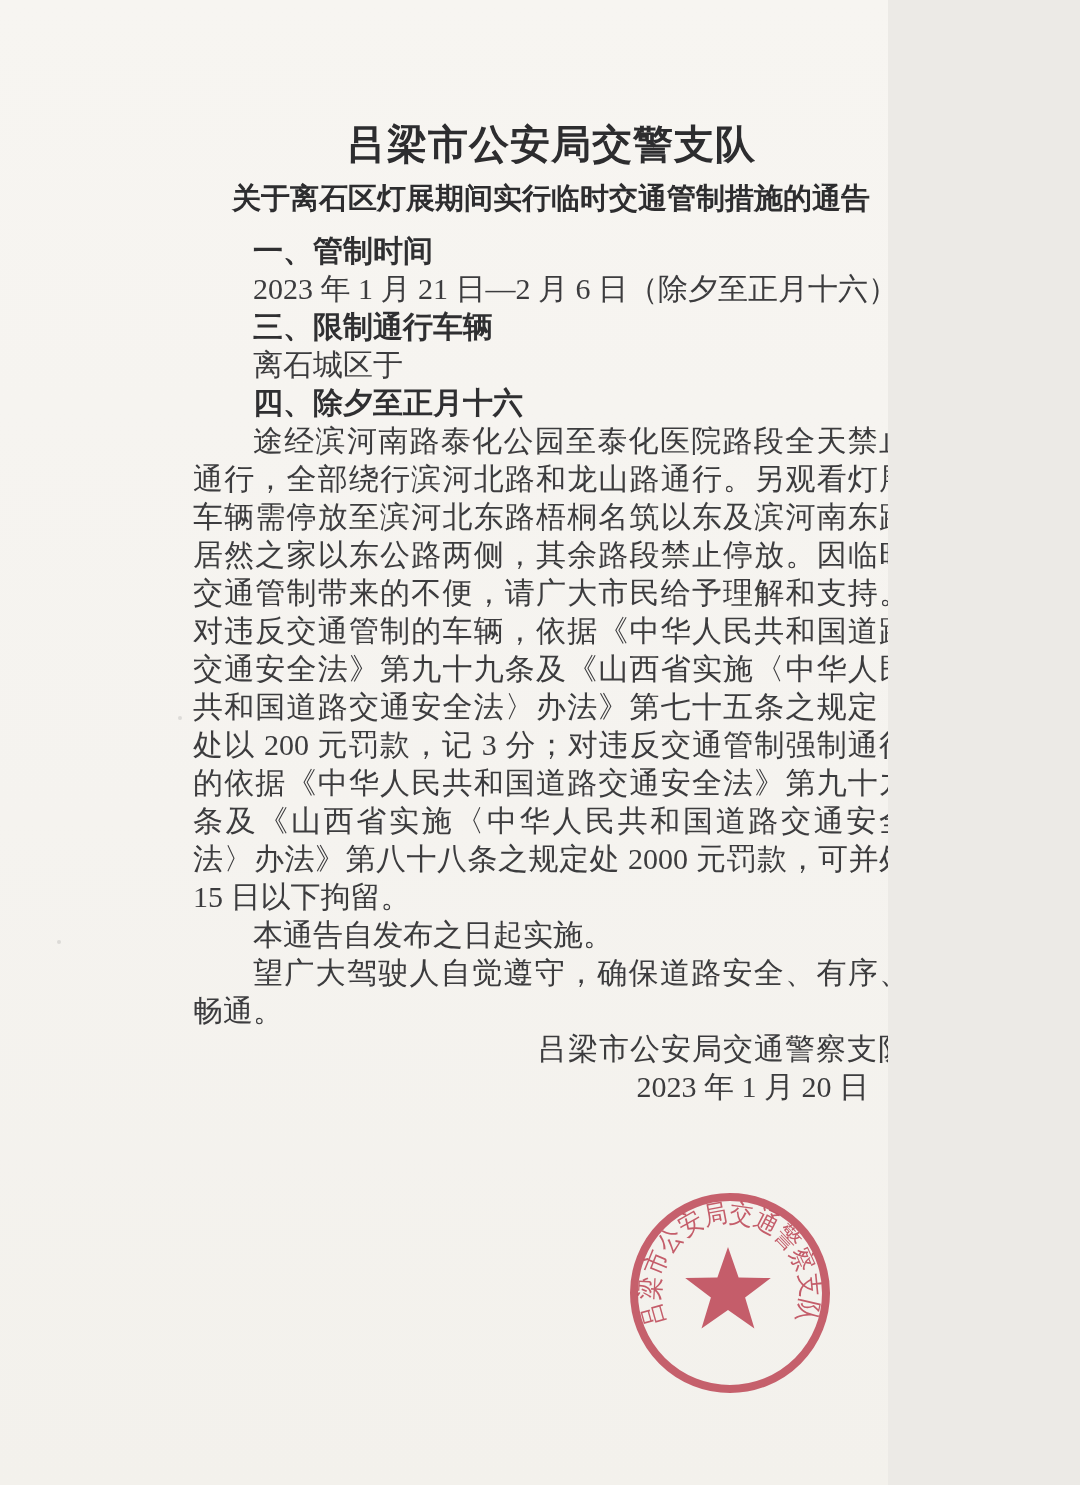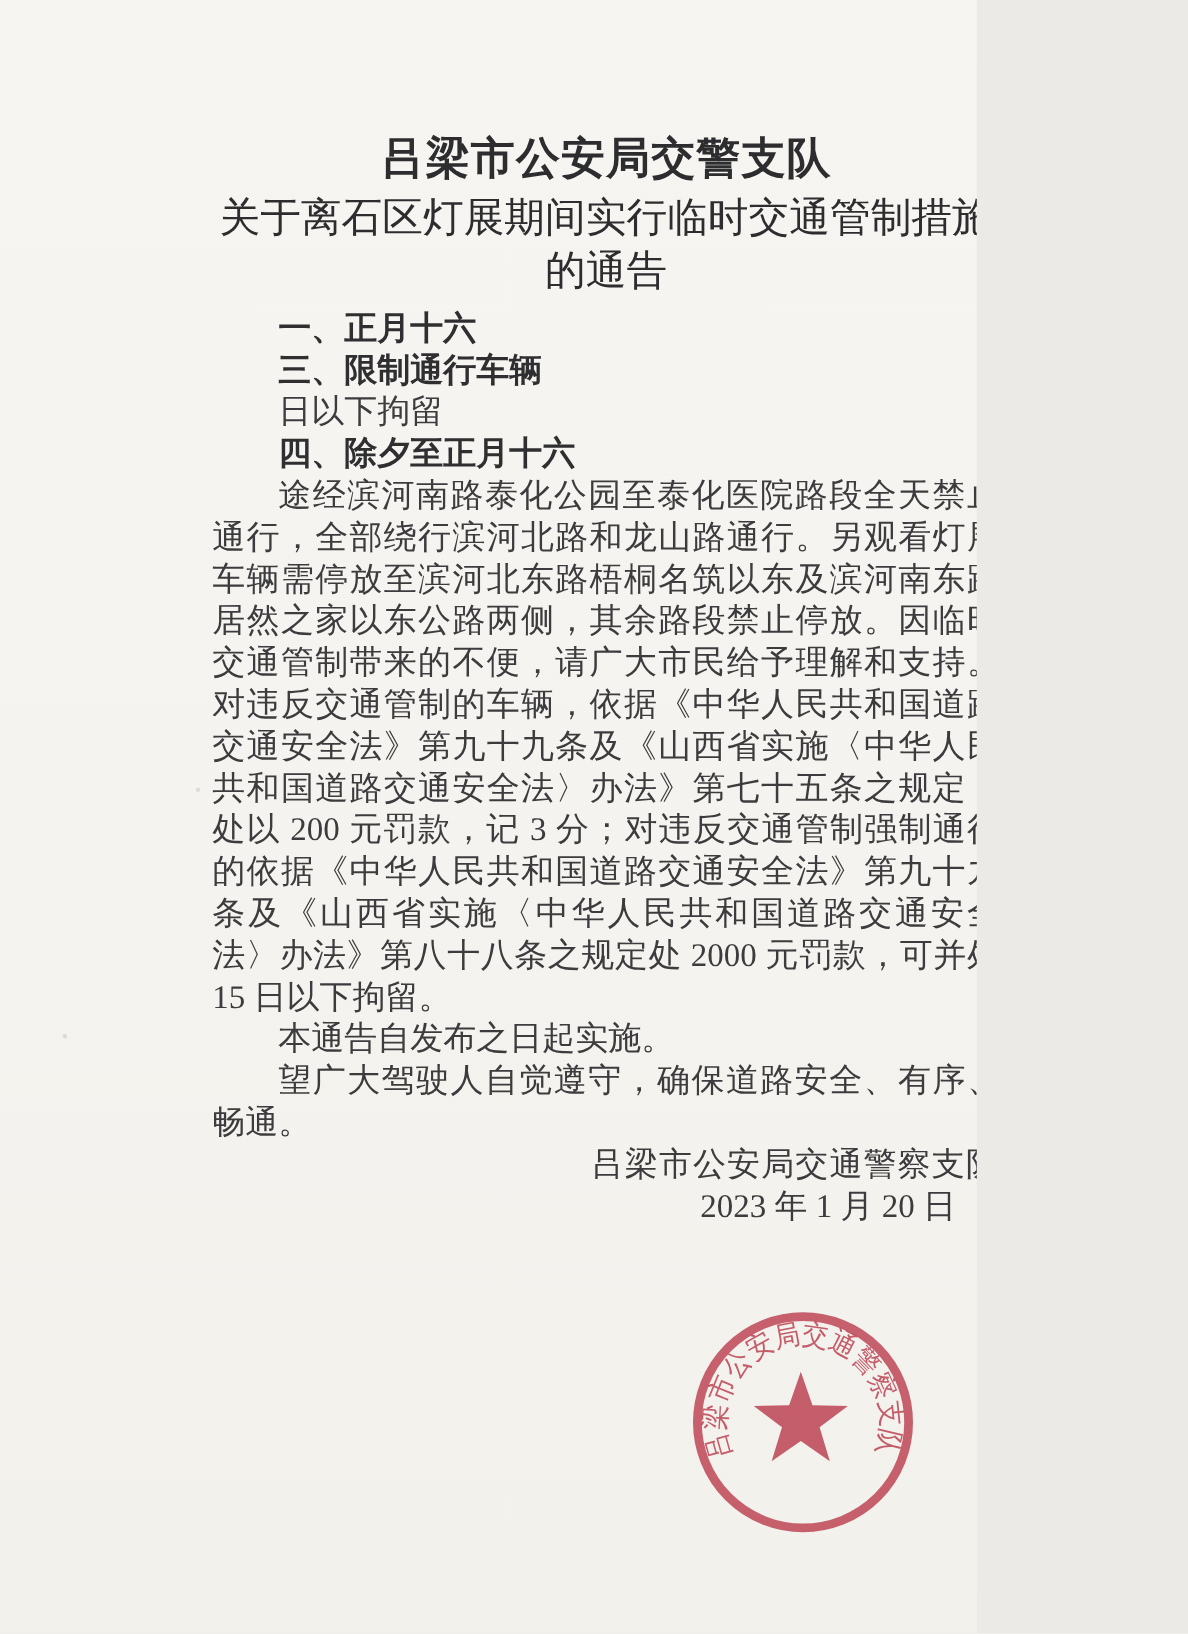--- a/index.html
+++ b/index.html
@@ -25,22 +25,22 @@
     font-family: "DejaVu Sans", "Liberation Sans", sans-serif;
     font-weight: 700;
     font-size: 40px;
     line-height: 52px;
     color: #2d2d2f;
     letter-spacing: 1px;
   }
   .title-subject {
     text-align: center;
     font-family: "DejaVu Sans", "Liberation Sans", sans-serif;
-    font-weight: 400;
-    font-size: 37px;
+    font-weight: 700;
+    font-size: 29px;
     line-height: 48px;
     color: #2d2d2f;
     margin-top: 4px;
   }
   .doc-body {
     margin-top: 10px;
     font-size: 30px;
     line-height: 38px;
     text-align: justify;
   }
@@ -83,25 +83,26 @@
 
   <div class="content">
 
     <div class="title-org">吕梁市公安局交警支队</div>
 
     <div class="title-subject">关于离石区灯展期间实行临时交通管制措施的通告</div>
 
     <div class="doc-body">
 
 
-      <p class="sec-heading">一、正月十六</p>
+      <p class="sec-heading">一、管制时间</p>
 
+      <p class="indent">2023 年 1 月 21 日—2 月 6 日（除夕至正月十六）</p>
 
       <p class="sec-heading">三、限制通行车辆</p>
-      <p class="indent">日以下拘留</p>
+      <p class="indent">离石城区于</p>
 
       <p class="sec-heading">四、除夕至正月十六</p>
       <p class="indent">途经滨河南路泰化公园至泰化医院路段全天禁止通行，全部绕行滨河北路和龙山路通行。另观看灯展车辆需停放至滨河北东路梧桐名筑以东及滨河南东路居然之家以东公路两侧，其余路段禁止停放。因临时交通管制带来的不便，请广大市民给予理解和支持。对违反交通管制的车辆，依据《中华人民共和国道路交通安全法》第九十九条及《山西省实施〈中华人民共和国道路交通安全法〉办法》第七十五条之规定，处以 200 元罚款，记 3 分；对违反交通管制强制通行的依据《中华人民共和国道路交通安全法》第九十九条及《山西省实施〈中华人民共和国道路交通安全法〉办法》第八十八条之规定处 2000 元罚款，可并处 15 日以下拘留。</p>
 
       <p class="closing">本通告自发布之日起实施。</p>
       <p class="closing">望广大驾驶人自觉遵守，确保道路安全、有序、畅通。</p>
 
       <p class="signature">吕梁市公安局交通警察支队</p>
       <p class="date-line">2023 年 1 月 20 日</p>
     </div>

